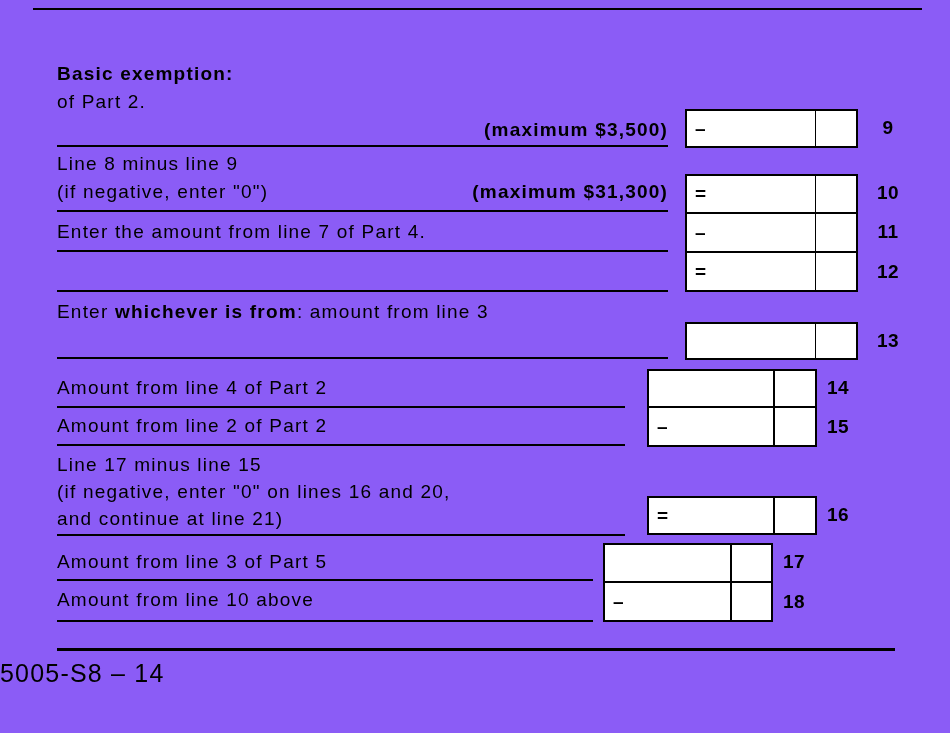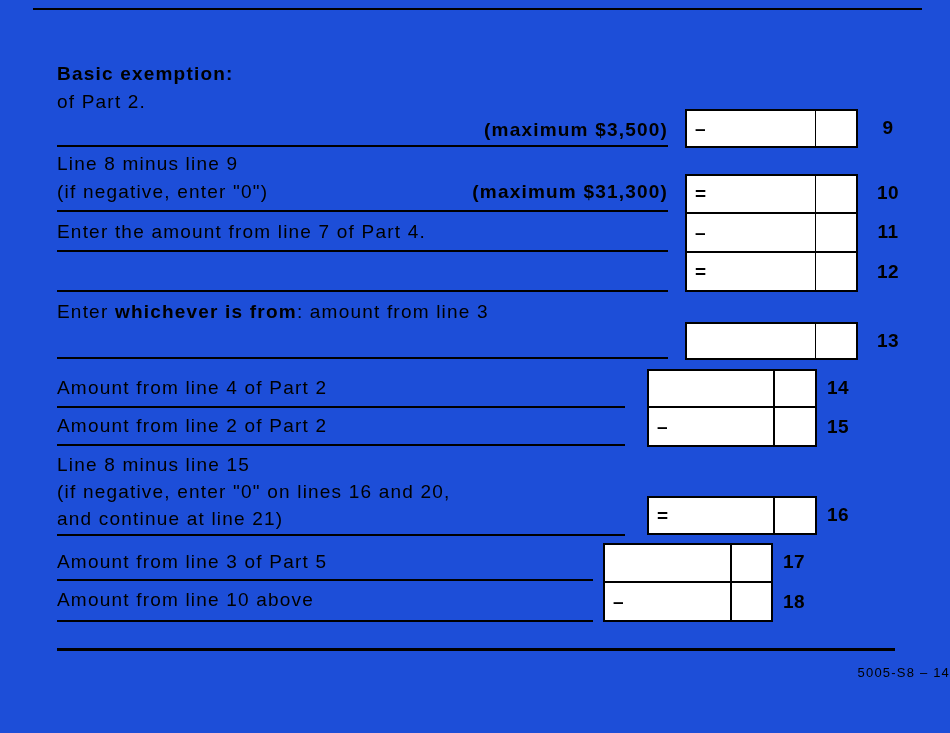--- a/index.html
+++ b/index.html
@@ -1,17 +1,17 @@
 <!DOCTYPE html>
 <html><head>
 <meta charset="utf-8">
 <style>
   html,body { margin:0; padding:0; background:#fff; }
   .page {
-    position:relative; width:950px; height:733px; background:#1d4ed8;
+    position:relative; width:950px; height:733px; background:#8b5cf6;
     font-family:"Liberation Sans","DejaVu Sans",sans-serif; color:#000;
     overflow:hidden;
   }
   .t {
     position:absolute; left:57px; font-size:19px; letter-spacing:1.2px;
     line-height:28px; white-space:nowrap; color:#000;
   }
   .lh27 { line-height:27px; }
   .b { font-weight:bold; }
   .maxr {
@@ -28,22 +28,22 @@
   .cents { box-sizing:content-box; }
   .g1 .cents { width:40px; border-left:1px solid #000; }
   .g2 .cents { width:40px; border-left:2px solid #000; }
   .g3 .cents { width:39px; border-left:2px solid #000; }
   .sign { font-weight:bold; font-size:19px; letter-spacing:0; }
   .num {
     position:absolute; width:44px; text-align:center; font-size:19px;
     font-weight:bold; line-height:20px; letter-spacing:0.5px;
   }
   .footer-text {
-    position:absolute; left:0; width:950px; text-align:right;
-    font-size:13px; letter-spacing:1.2px; line-height:20px;
+    position:absolute; left:0; width:950px; text-align:left;
+    font-size:25px; letter-spacing:1.2px; line-height:20px;
   }
 </style>
 </head>
 <body>
 
 <div class="page">
 
   <div class="rule" style="left:33px;top:8px;width:889px;height:2px"></div>
 
   <div class="t" style="top:60px">
@@ -121,21 +121,21 @@
       <div class="cents"></div>
     </div>
   </div>
   <div class="num" style="left:816px;top:378px">14</div>
 
   <div class="t" style="top:412px">Amount from line 2 of Part 2</div>
   <div class="ul" style="top:444px;width:568px"></div>
   <div class="num" style="left:816px;top:417px">15</div>
 
   <div class="t lh27" style="top:451px">
-    <div>Line 8 minus line 15</div>
+    <div>Line 17 minus line 15</div>
     <div>(if negative, enter "0" on lines 16 and 20,</div>
     <div>and continue at line 21)</div>
   </div>
   <div class="ul" style="top:534px;width:568px"></div>
   <div class="abox g2" style="left:647px;top:496px;width:170px;height:39px">
     <div class="dollars">
       <span class="sign">=</span>
     </div>
     <div class="cents"></div>
   </div>

